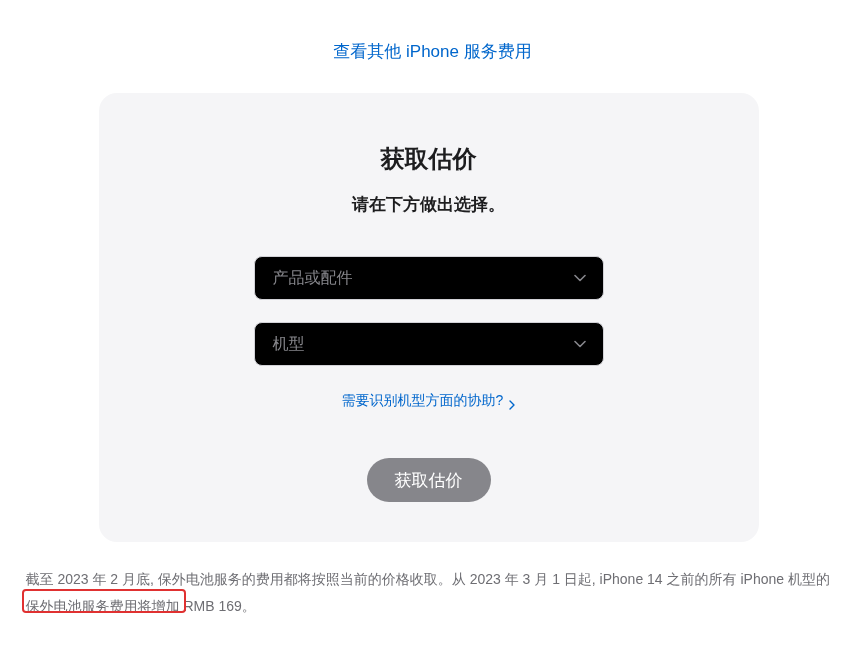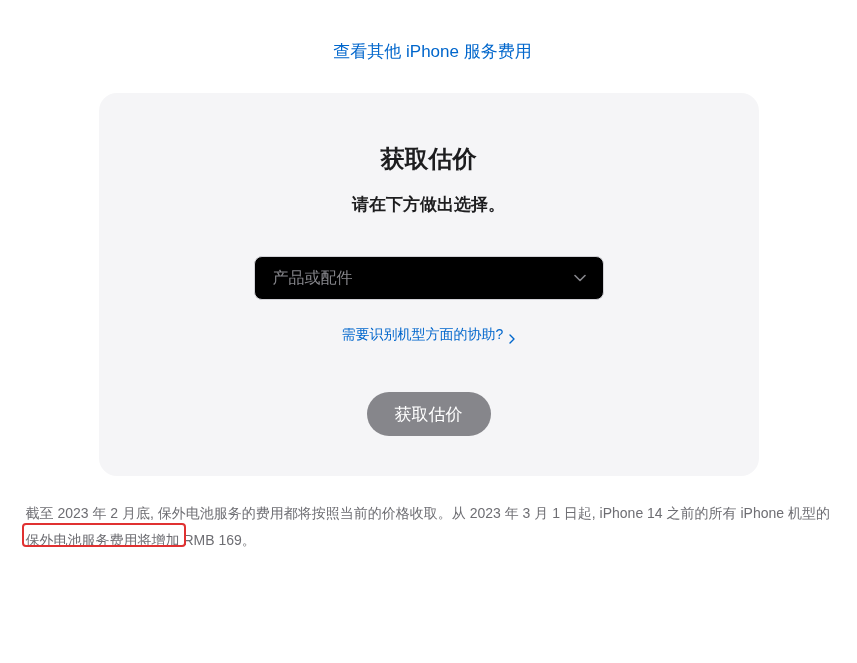--- a/index.html
+++ b/index.html
@@ -128,20 +128,30 @@
     <div class="select-field">
       <span>产品或配件</span>
     </div>
     <span class="chevron">
       <svg width="12" height="8" viewBox="0 0 12 8" fill="none">
           <path d="M1 1.5L6 6.5L11 1.5" stroke="#86868b" stroke-width="1.6" stroke-linecap="round" stroke-linejoin="round"></path>
         </svg>
     </span>
   </div>
 
+  <div class="select-wrap">
+    <div class="select-field">
+      <span>机型</span>
+    </div>
+    <span class="chevron">
+      <svg width="12" height="8" viewBox="0 0 12 8" fill="none">
+          <path d="M1 1.5L6 6.5L11 1.5" stroke="#86868b" stroke-width="1.6" stroke-linecap="round" stroke-linejoin="round"></path>
+        </svg>
+    </span>
+  </div>
 
   <a href="#" class="help-link">
     <span>需要识别机型方面的协助?</span>
     <span class="arrow">
       <svg width="6" height="10" viewBox="0 0 6 10" fill="none">
           <path d="M1 1L5 5L1 9" stroke="#0066cc" stroke-width="1.4" stroke-linecap="round" stroke-linejoin="round"></path>
         </svg>
     </span>
   </a>
 

